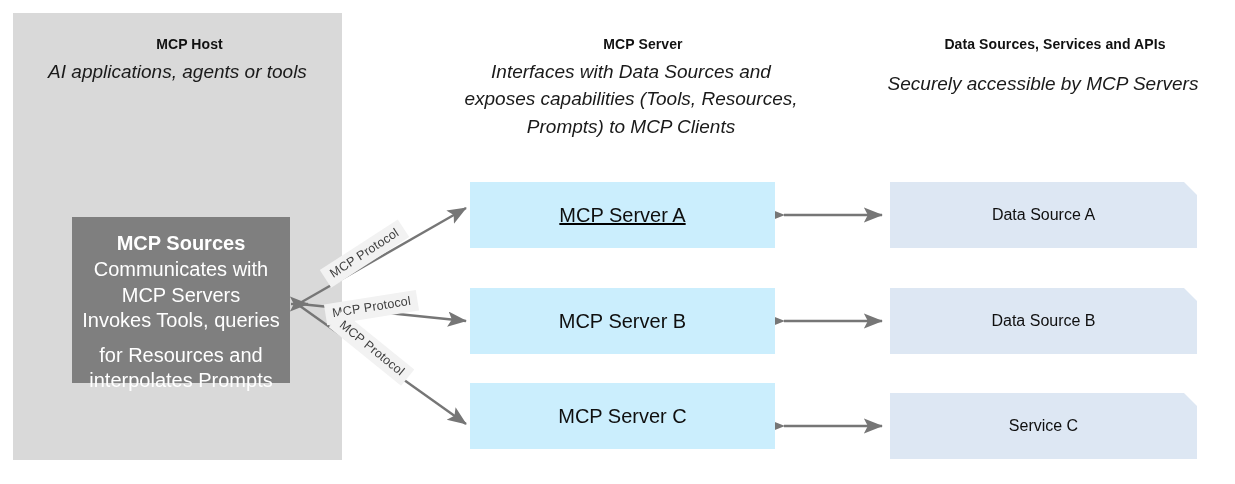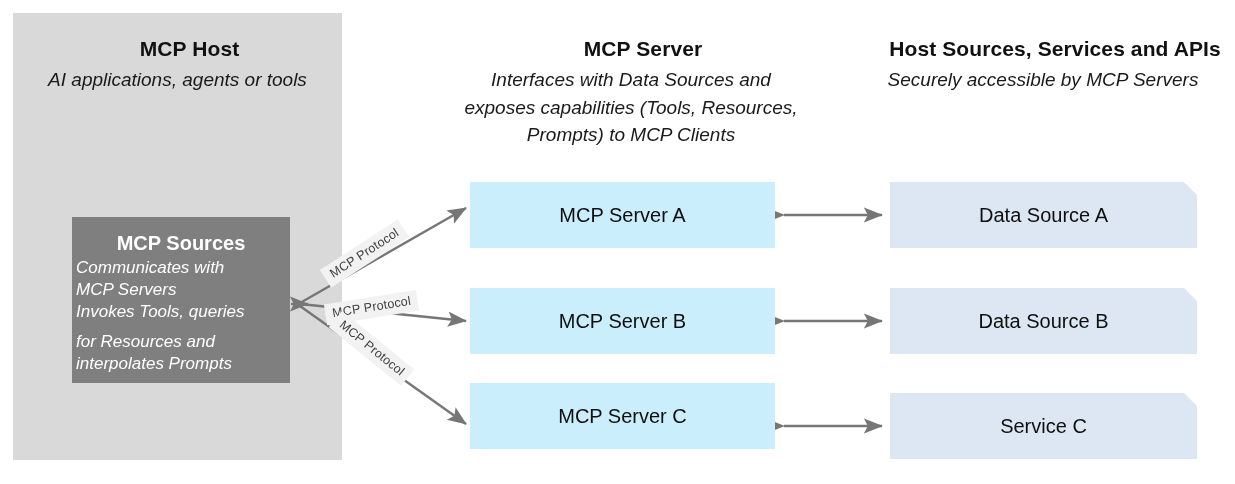--- a/index.html
+++ b/index.html
@@ -2,43 +2,43 @@
 <html><head>
 <meta charset="utf-8">
 <style>
   html,body{margin:0;padding:0;}
   body{width:1235px;height:484px;background:#ffffff;font-family:"Liberation Sans",sans-serif;overflow:hidden;}
   #stage{position:relative;width:1235px;height:484px;}
 
   .host-panel{position:absolute;left:13px;top:13px;width:329px;height:447px;background:#d9d9d9;}
 
   .col-head{position:absolute;text-align:center;}
-  .col-head .title{font-size:21px;font-weight:bold;color:#111111;letter-spacing:.1px;line-height:1.25;padding-left:24px;}
+  .col-head .title{font-size:14px;font-weight:bold;color:#111111;letter-spacing:.1px;line-height:1.25;padding-left:24px;}
   .col-head .sub{font-size:19px;font-style:italic;color:#1a1a1a;line-height:1.45;margin-top:4px;}
 
   #head-host{left:13px;top:36px;width:329px;}
   #head-server{left:455px;top:36px;width:352px;}
   #head-data{left:852px;top:36px;width:382px;}
 
   .client-box{position:absolute;left:72px;top:217px;width:218px;height:166px;background:#7f7f7f;
     display:flex;flex-direction:column;align-items:center;justify-content:flex-start;padding-top:14px;box-sizing:border-box;}
   .client-box .c-title{font-size:20px;font-weight:bold;color:#ffffff;line-height:1.2;}
-  .client-box .c-sub{font-size:17px;font-style:italic;color:#ffffff;line-height:1.28;margin-top:2px;width:210px;}
+  .client-box .c-sub{font-size:20px;color:#ffffff;text-align:center;line-height:1.28;margin-top:2px;width:210px;}
 
   .srv-box{position:absolute;left:470px;width:305px;height:66px;background:#cbeefd;
     display:flex;align-items:center;justify-content:center;}
   .srv-box .lbl{font-size:20px;color:#0f0f0f;}
 
   .ds-box{position:absolute;left:890px;width:307px;height:66px;background:#dde7f3;
     display:flex;align-items:center;justify-content:center;
     -webkit-clip-path:polygon(0 0, calc(100% - 13px) 0, 100% 13px, 100% 100%, 0 100%);
     clip-path:polygon(0 0, calc(100% - 13px) 0, 100% 13px, 100% 100%, 0 100%);}
-  .ds-box .lbl{font-size:20px;color:#0f0f0f;}
+  .ds-box .lbl{font-size:16px;color:#0f0f0f;}
 
-  #srv-a{top:182px;} #srv-b{top:288px;} #srv-c{top:383px;}
+  #srv-a{top:182px;text-decoration:underline;} #srv-b{top:288px;} #srv-c{top:383px;}
   #ds-a{top:182px;}  #ds-b{top:288px;}  #ds-c{top:393px;text-align:right;}
 
   svg.wires{position:absolute;left:0;top:0;width:1235px;height:484px;overflow:visible;}
 
   .proto-tag{position:absolute;background:#f2f2f2;color:#3f3f3f;font-size:12.5px;
     padding:3px 7px 4px 7px;white-space:nowrap;letter-spacing:.2px;transform-origin:center center;}
   #proto-a{left:318px;top:243px;transform:rotate(-33deg);}
   #proto-b{left:325px;top:297px;transform:rotate(-9deg);}
   #proto-c{left:325px;top:338px;transform:rotate(39deg);}
 </style>
@@ -88,22 +88,22 @@
     <div class="title">MCP Host</div>
     <div class="sub">AI applications, agents or tools</div>
   </div>
 
   <div class="col-head" id="head-server">
     <div class="title">MCP Server</div>
     <div class="sub">Interfaces with Data Sources and exposes capabilities (Tools, Resources, Prompts) to MCP Clients</div>
   </div>
 
   <div class="col-head" id="head-data">
-    <div class="title">Host Sources, Services and APIs</div>
-    <div class="sub" style="margin-top:4px">Securely accessible by MCP Servers</div>
+    <div class="title">Data Sources, Services and APIs</div>
+    <div class="sub" style="margin-top:16px">Securely accessible by MCP Servers</div>
   </div>
 
   <div class="client-box">
     <div class="c-title">MCP Sources</div>
     <div class="c-sub">Communicates with</div>
     <div class="c-sub" style="margin-top:0">MCP Servers</div>
     <div class="c-sub" style="margin-top:0">Invokes Tools, queries</div>
     <div class="c-sub" style="margin-top:9px">for Resources and</div>
     <div class="c-sub" style="margin-top:0">interpolates Prompts</div>
   </div>

